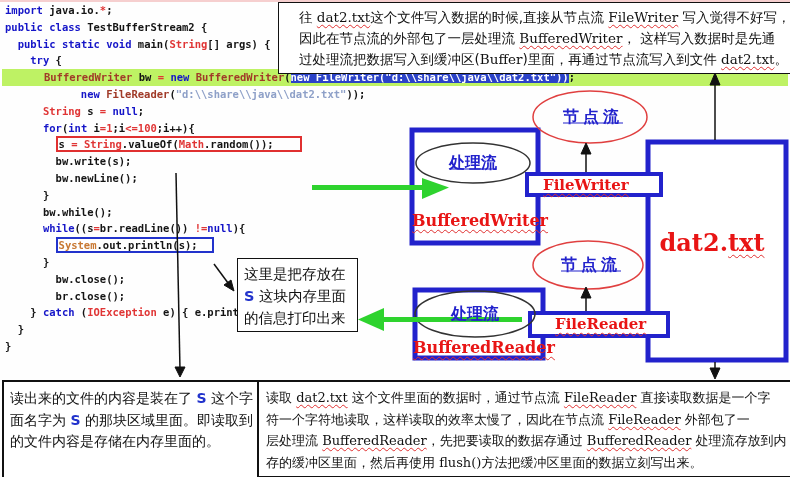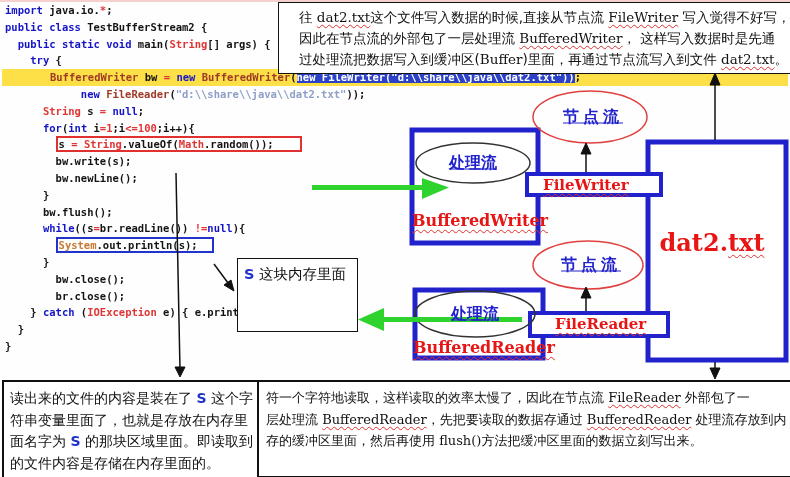--- a/index.html
+++ b/index.html
@@ -5,21 +5,21 @@
   html,body{margin:0;padding:0;}
   #stage{position:relative;width:790px;height:477px;background:#fefefe;overflow:hidden;
          font-family:"DejaVu Sans",sans-serif;}
   .top-strip{position:absolute;left:0;top:0;width:790px;height:2px;background:#f6cfcf;}
 
   
   #codearea{position:absolute;left:5px;top:2px;width:783px;z-index:1;
             font-family:"DejaVu Sans Mono",monospace;font-size:10.5px;font-weight:700;
             line-height:16.8px;color:#141414;}
   .code-line{height:16.8px;white-space:pre;}
-  .code-line.hl{background:#fde047;margin-left:-3px;padding-left:10px;}
+  .code-line.hl{background:#bef264;margin-left:-3px;padding-left:4px;}
   .seg.kw{color:#1515c8;}
   .seg.cls{color:#a03a28;}
   .seg.red{color:#e03535;}
   .seg.str{color:#8ea0c8;}
   .seg.orange{color:#c87832;}
   .seg.pl{color:#141414;}
   .seg.sel{background:#2b42c8;color:#ffffff;}
   .tokbox{border:2px solid #e03030;padding:0 26px 0 1px;}
   .tokbox.bblue{border-color:#2233cc;padding:0 14px 0 1px;text-align:right;}
 
@@ -65,21 +65,21 @@
       <div class="code-line"><span class="seg pl">  </span><span class="seg kw">public</span><span class="seg pl"> </span><span class="seg kw">static</span><span class="seg pl"> </span><span class="seg kw">void</span><span class="seg pl"> main(</span><span class="seg red">String</span><span class="seg pl">[] args) {</span></div>
       <div class="code-line"><span class="seg pl">    </span><span class="seg kw">try</span><span class="seg pl"> {</span></div>
       <div class="code-line hl"><span class="seg pl">      </span><span class="seg cls">BufferedWriter</span><span class="seg pl"> bw </span><span class="seg red">=</span><span class="seg pl"> </span><span class="seg kw">new</span><span class="seg pl"> </span><span class="seg cls">BufferedWriter</span><span class="seg pl">(</span><span class="seg sel">new FileWriter("d:\\share\\java\\dat2.txt"))</span><span class="seg pl">;</span></div>
       <div class="code-line"><span class="seg pl">            </span><span class="seg kw">new</span><span class="seg pl"> </span><span class="seg cls">FileReader</span><span class="seg pl">(</span><span class="seg str">"d:\\share\\java\\dat2.txt"</span><span class="seg pl">));</span></div>
       <div class="code-line"><span class="seg pl">      </span><span class="seg red">String</span><span class="seg pl"> s </span><span class="seg red">=</span><span class="seg pl"> </span><span class="seg kw">null</span><span class="seg pl">;</span></div>
       <div class="code-line"><span class="seg pl">      </span><span class="seg kw">for</span><span class="seg pl">(</span><span class="seg kw">int</span><span class="seg pl"> i</span><span class="seg red">=</span><span class="seg red">1</span><span class="seg pl">;i</span><span class="seg red">&lt;=</span><span class="seg red">100</span><span class="seg pl">;i++){</span></div>
       <div class="code-line">        <span class="tokbox"><span class="seg pl">s </span><span class="seg red">=</span><span class="seg pl"> </span><span class="seg red">String</span><span class="seg pl">.valueOf(</span><span class="seg red">Math</span><span class="seg pl">.random());</span></span></div>
       <div class="code-line"><span class="seg pl">        bw.write(s);</span></div>
       <div class="code-line"><span class="seg pl">        bw.newLine();</span></div>
       <div class="code-line"><span class="seg pl">      }</span></div>
-      <div class="code-line"><span class="seg pl">      bw.flush();</span></div>
+      <div class="code-line"><span class="seg pl">      bw.while();</span></div>
       <div class="code-line"><span class="seg pl">      </span><span class="seg kw">while</span><span class="seg pl">((s</span><span class="seg red">=</span><span class="seg pl">br.readLine()) </span><span class="seg red">!=</span><span class="seg kw">null</span><span class="seg pl">){</span></div>
       <div class="code-line">        <span class="tokbox bblue"><span class="seg orange">System</span><span class="seg pl">.out.println(s);</span></span></div>
       <div class="code-line"><span class="seg pl">      }</span></div>
       <div class="code-line"><span class="seg pl">        bw.close();</span></div>
       <div class="code-line"><span class="seg pl">        br.close();</span></div>
       <div class="code-line"><span class="seg pl">    } </span><span class="seg kw">catch</span><span class="seg pl"> (</span><span class="seg red">IOException</span><span class="seg pl"> e) { e.printStackTrace();}</span></div>
       <div class="code-line"><span class="seg pl">  }</span></div>
       <div class="code-line"><span class="seg pl">}</span></div>
     </div>
 
@@ -145,26 +145,28 @@
   <div class="dlabel redlab wavy" style="left:413px;top:338px;font-size:16px;">BufferedReader</div>
   <div class="dlabel redlab wavy" style="left:555px;top:315px;">FileReader</div>
   <div class="dlabel redlab biglab center" style="left:712px;top:242px;"><span class="seg rb">dat2.</span><span class="seg rb wavy">txt</span></div>
 
   <div id="top-note" class="note">
       <div class="seg-line"><span class="seg zh">往 </span><span class="seg enw">dat2.txt</span><span class="seg zh">这个文件写入数据的时候,直接从节点流 </span><span class="seg enw">FileWriter</span><span class="seg zh"> 写入觉得不好写，</span></div>
       <div class="seg-line"><span class="seg zh">因此在节点流的外部包了一层处理流 </span><span class="seg enw">BufferedWriter</span><span class="seg zh">， 这样写入数据时是先通</span></div>
       <div class="seg-line"><span class="seg zh">过处理流把数据写入到缓冲区(</span><span class="seg en">Buffer</span><span class="seg zh">)里面，再通过节点流写入到文件 </span><span class="seg enw">dat2.txt</span><span class="seg zh">。</span></div>
     </div>
   <div id="mid-note" class="note">
+      <div class="seg-line"><span class="seg zh">这里是把存放在</span></div>
       <div class="seg-line"><span class="seg blue">S</span><span class="seg zh"> 这块内存里面</span></div>
+      <div class="seg-line"><span class="seg zh">的信息打印出来</span></div>
     </div>
   <div id="bl-note" class="note">
       <div class="seg-line"><span class="seg zh">读出来的文件的内容是装在了 </span><span class="seg blue">S</span><span class="seg zh"> 这个字</span></div>
-      <div class="seg-line"><span class="seg zh">符串变量里面了，也就是存放在内存里</span></div>
       <div class="seg-line"><span class="seg zh">面名字为 </span><span class="seg blue">S</span><span class="seg zh"> 的那块区域里面。即读取到</span></div>
       <div class="seg-line"><span class="seg zh">的文件内容是存储在内存里面的。</span></div>
     </div>
   <div id="br-note" class="note">
+      <div class="seg-line"><span class="seg zh">读取 </span><span class="seg enw">dat2.txt</span><span class="seg zh"> 这个文件里面的数据时，通过节点流 </span><span class="seg enw">FileReader</span><span class="seg zh"> 直接读取数据是一个字</span></div>
       <div class="seg-line"><span class="seg zh">符一个字符地读取，这样读取的效率太慢了，因此在节点流 </span><span class="seg enw">FileReader</span><span class="seg zh"> 外部包了一</span></div>
       <div class="seg-line"><span class="seg zh">层处理流 </span><span class="seg enw">BufferedReader</span><span class="seg zh">，先把要读取的数据存通过 </span><span class="seg enw">BufferedReader</span><span class="seg zh"> 处理流存放到内</span></div>
       <div class="seg-line"><span class="seg zh">存的缓冲区里面，然后再使用 </span><span class="seg en">flush()</span><span class="seg zh">方法把缓冲区里面的数据立刻写出来。</span></div>
     </div>
 </div>
 
 </body></html>

